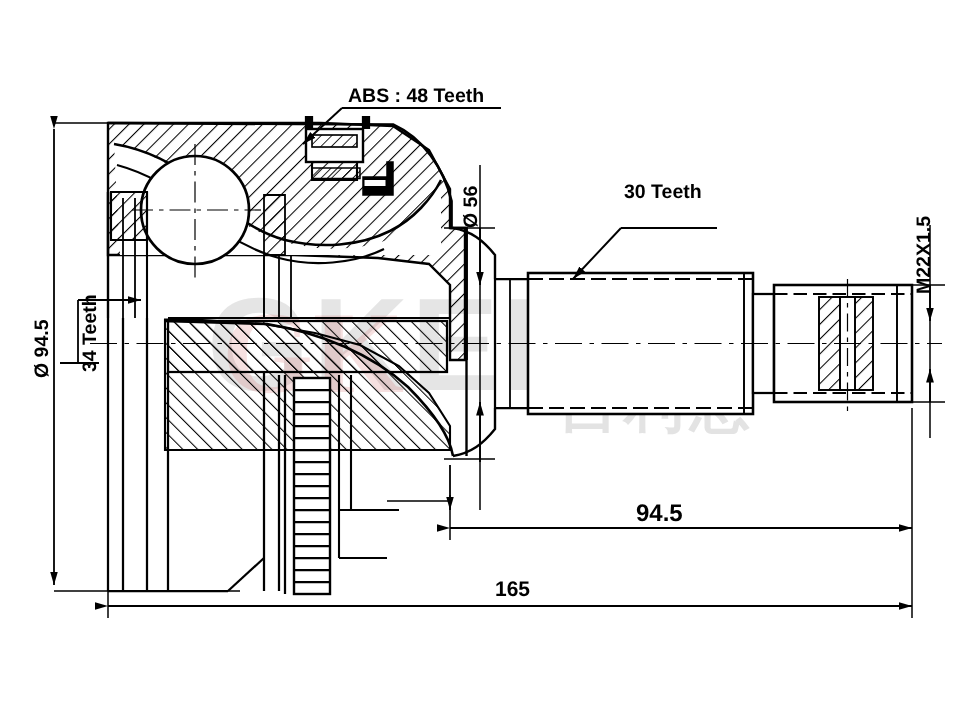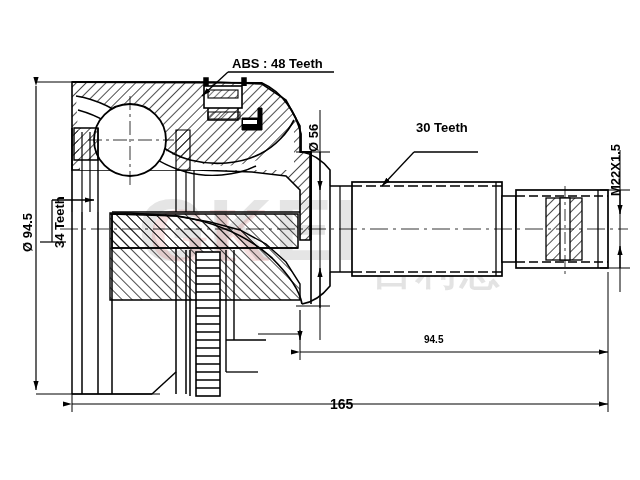--- a/index.html
+++ b/index.html
@@ -287,17 +287,17 @@
   <div class="lbl" style="left:416px; top:120px; font-size:13px;">30 Teeth</div>
 
   <div class="lbl rot90" style="left:52px; top:248px; font-size:13px;">34 Teeth</div>
 
   <div class="lbl rot90" style="left:20px; top:252px; font-size:13px;">Ø 94.5</div>
 
   <div class="lbl rot90" style="left:306px; top:152px; font-size:13px;">Ø 56</div>
 
   <div class="lbl rot90" style="left:608px; top:196px; font-size:13px;">M22X1.5</div>
 
-  <div class="lbl" style="left:424px; top:334px; font-size:10px;">94.5</div>
-
-  <div class="lbl" style="left:330px; top:384px; font-size:14px;margin-top:12px;">165</div>
+  <div class="lbl" style="left:424px; top:334px; font-size:16px;">94.5</div>
+
+  <div class="lbl" style="left:330px; top:384px; font-size:14px;">165</div>
 
 </div>
 
 </body></html>

